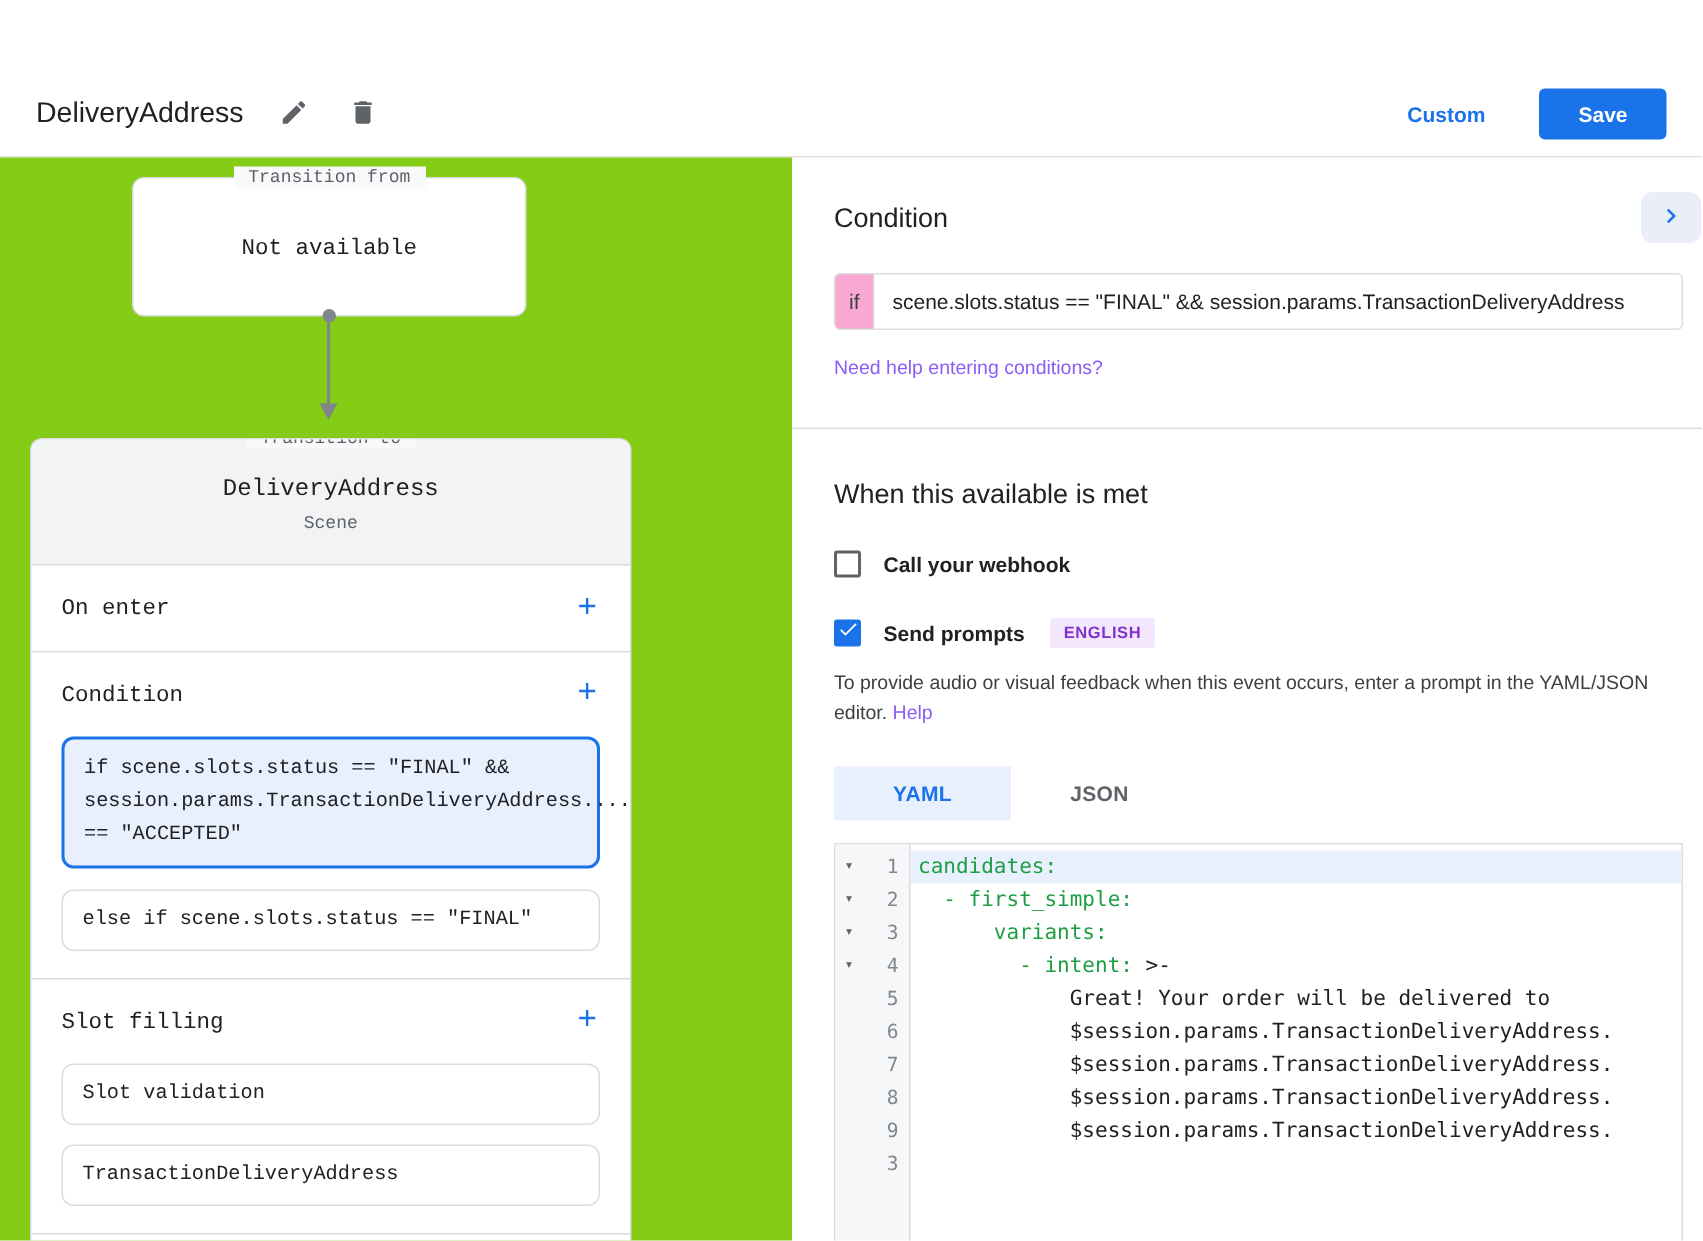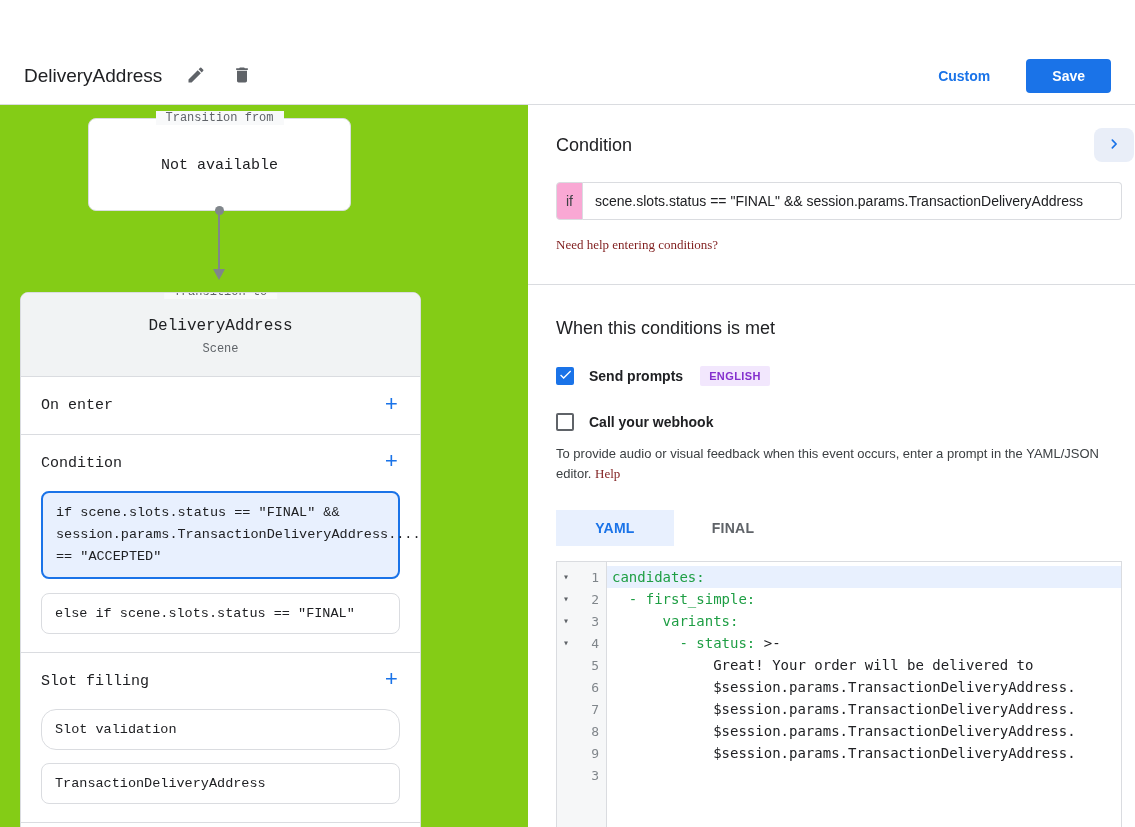--- a/index.html
+++ b/index.html
@@ -54,39 +54,39 @@
     padding:0 20px; height:57px; }
   .card-row .lbl { font-size:15px; color:#202124; }
   .plus-btn { background:none; border:none; color:#1a73e8; font-size:22px; font-weight:normal;
     cursor:pointer; line-height:1; padding:0 2px; font-family:inherit; }
   .card-sec { border-top:1px solid #dadce0; }
   .cond-box { margin:0 20px 14px; border:2px solid #1a73e8; background:#e8f0fe;
     border-radius:8px; padding:9px 13px; font-size:13.5px; line-height:22px;
     color:#202124; cursor:pointer; }
   .plain-box { margin:0 20px 18px; border:1px solid #dadce0; background:#fff;
     border-radius:8px; padding:12px 13px; font-size:13.5px; color:#202124; cursor:pointer; }
-  .slot-box { margin:0 20px 13px;border-radius:15px; }
+  .slot-box { margin:0 20px 13px; }
   .slot-box2 { margin:0 20px 18px; }
 
   
   .rp-heading { font-size:18px; color:#202124; font-weight:normal; }
   .cond-head-row { position:relative; padding-top:30px; }
   .expand-btn { position:absolute; top:80px; right:-12px; width:40px; height:34px;
     background:#e9eef8; border:none; border-radius:8px; cursor:pointer;
     display:flex; align-items:center; justify-content:center; }
   .expand-btn { top:23px; }
   .expand-btn svg { fill:#1a73e8; width:20px; height:20px; }
 
   .if-row { display:flex; margin-top:26px; height:38px; }
   .if-label { background:#f9a8d4; border:1px solid #dadce0; border-radius:4px 0 0 4px;
     display:flex; align-items:center; padding:0 9px; font-size:14px; color:#3c4043; }
   .if-input { flex:1; min-width:0; border:1px solid #dadce0; border-left:none;
     border-radius:0 4px 4px 0; font-size:14px; color:#202124; padding:0 12px;
     font-family:"Liberation Sans", sans-serif; outline:none; white-space:nowrap; overflow:hidden; }
-  .link { color:#7f1d1d; font-size:13px; text-decoration:none; cursor:pointer;font-family:Liberation Serif, serif; }
+  .link { color:#8b5cf6; font-size:13px; text-decoration:none; cursor:pointer; }
   .help-cond { display:inline-block; margin-top:17px; }
 
   .rp-divider { border:none; border-top:1px solid #dadce0; margin:31px -13px 0 -28px; }
 
   .when-heading { margin-top:33px; }
   .check-row { display:flex; align-items:center; margin-top:27px; }
   .checkbox { width:18px; height:18px; border:2px solid #5f6368; border-radius:2px;
     background:#fff; cursor:pointer; flex:none; }
   .checkbox.checked { background:#1a73e8; border-color:#1a73e8;
     display:flex; align-items:center; justify-content:center; }
@@ -217,45 +217,45 @@
       </div>
 
       <div class="if-row">
         <div class="if-label">if</div>
         <input class="if-input" type="text" value="scene.slots.status == &quot;FINAL&quot; &amp;&amp; session.params.TransactionDeliveryAddress" style="">
       </div>
       <a class="link help-cond">Need help entering conditions?</a>
 
       <hr class="rp-divider">
 
-      <h2 class="rp-heading when-heading">When this conditions is met</h2>
+      <h2 class="rp-heading when-heading">When this available is met</h2>
+
+      <div class="check-row">
+        <div class="checkbox"></div>
+        <span class="check-lbl">Call your webhook</span>
+      </div>
 
       <div class="check-row">
         <div class="checkbox checked">
           <span>
             <svg viewBox="0 0 24 24" width="15" height="15" fill="#ffffff">
                 <path d="M9 16.17 4.83 12l-1.42 1.41L9 19 21 7l-1.41-1.41z"></path>
               </svg>
           </span>
         </div>
         <span class="check-lbl">Send prompts</span>
         <span class="lang-badge">ENGLISH</span>
       </div>
 
-      <div class="check-row">
-        <div class="checkbox"></div>
-        <span class="check-lbl">Call your webhook</span>
-      </div>
-
       <p class="desc"><span>To provide audio or visual feedback when this event occurs, enter a prompt in the YAML/JSON editor.</span>
         <a class="link">Help</a></p>
 
       <div class="tabs">
         <div class="tab active">YAML</div>
-        <div class="tab">FINAL</div>
+        <div class="tab">JSON</div>
       </div>
 
       <div class="editor">
         <div class="gutter" id="gutter">
             <div class="g-row">
               <span class="fold">▾</span>
               <span class="lnum">1</span>
             </div>
             <div class="g-row">
               <span class="fold">▾</span>
@@ -291,21 +291,21 @@
             </div>
             <div class="g-row">
               <span class="fold"></span>
               <span class="lnum">3</span>
             </div>
           </div>
         <div class="code-area" id="codeArea">
             <div class="c-row hl"><span class="seg-key">candidates:</span></div>
             <div class="c-row"><span class="seg-plain">  </span><span class="seg-key">- first_simple:</span></div>
             <div class="c-row"><span class="seg-plain">      </span><span class="seg-key">variants:</span></div>
-            <div class="c-row"><span class="seg-plain">        </span><span class="seg-key">- status:</span><span class="seg-plain"> &gt;-</span></div>
+            <div class="c-row"><span class="seg-plain">        </span><span class="seg-key">- intent:</span><span class="seg-plain"> &gt;-</span></div>
             <div class="c-row"><span class="seg-plain">            Great! Your order will be delivered to</span></div>
             <div class="c-row"><span class="seg-plain">            $session.params.TransactionDeliveryAddress.</span></div>
             <div class="c-row"><span class="seg-plain">            $session.params.TransactionDeliveryAddress.</span></div>
             <div class="c-row"><span class="seg-plain">            $session.params.TransactionDeliveryAddress.</span></div>
             <div class="c-row"><span class="seg-plain">            $session.params.TransactionDeliveryAddress.</span></div>
             <div class="c-row"></div>
           </div>
       </div>
     </div>
   </div>

